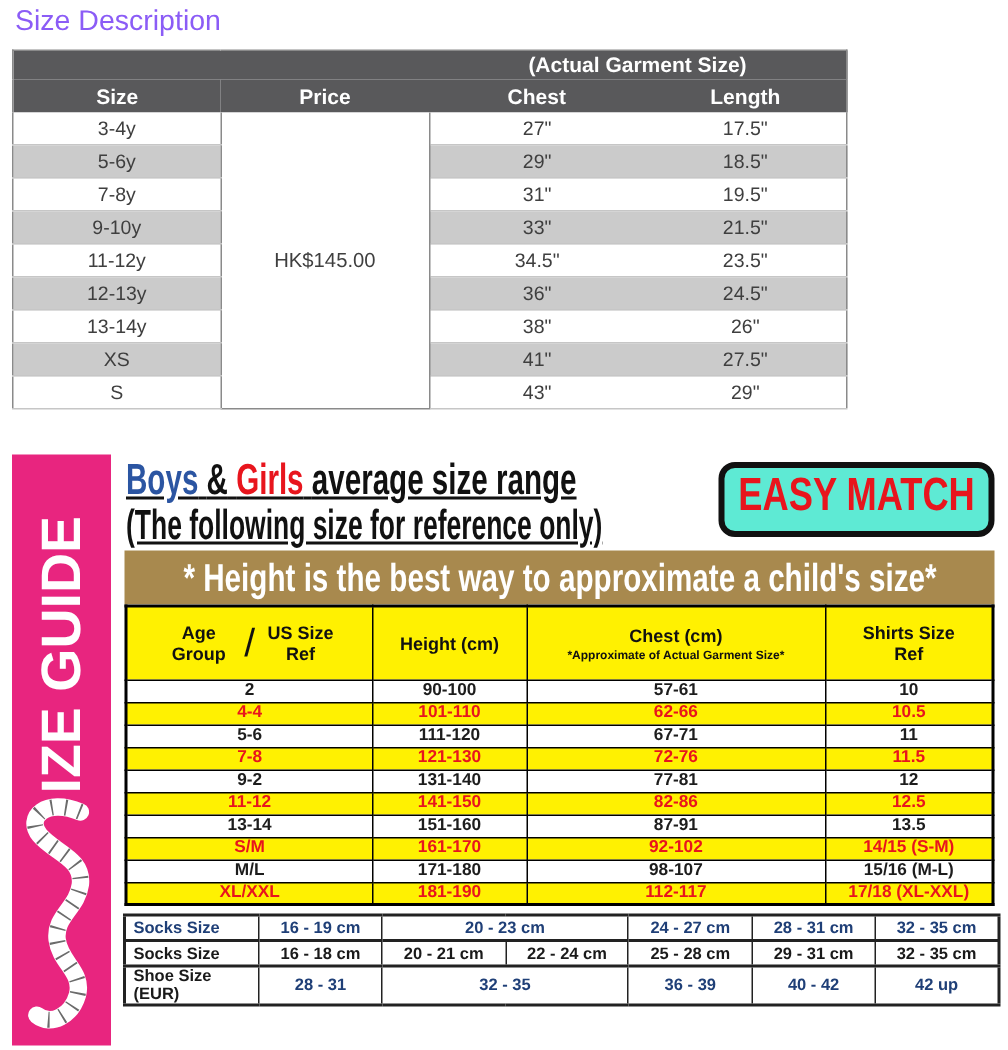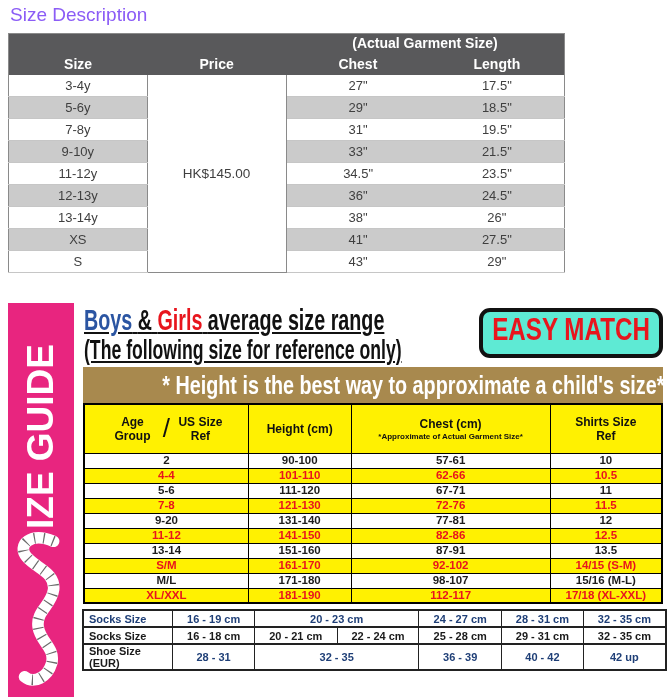--- a/index.html
+++ b/index.html
@@ -37,21 +37,21 @@
   .h-line2{font-size:28px;font-weight:bold;white-space:nowrap;transform:scaleX(0.63);transform-origin:left top;line-height:29px;}
   .boys{color:var(--blue-boys);}
   .girls{color:var(--red);}
 
   .badge{position:absolute;left:479px;top:5px;width:184px;height:50px;border:4px solid #111;
     border-radius:11px;background:#5eead4;display:flex;justify-content:center;}
   .badge-text{color:var(--red);font-size:31px;font-weight:bold;white-space:nowrap;
     transform:scaleX(0.78);transform-origin:center;}
 
   .tan-banner{position:absolute;left:83px;top:64px;width:580px;height:36px;background:var(--tan);
-    display:flex;align-items:center;}
+    display:flex;align-items:center;justify-content:center;}
   .tan-text{color:#fff;font-size:26px;font-weight:bold;white-space:nowrap;
     transform:scaleX(0.76);transform-origin:center;line-height:26px;}
 
   table.guide-table{position:absolute;left:83px;top:100px;width:580px;border-collapse:collapse;
     border:2px solid #000;background:#fff;text-align:center;}
   table.guide-table th,table.guide-table td{border:1px solid #000;}
   table.guide-table thead th{background:var(--yellow);height:49px;font-size:12px;font-weight:bold;color:#111;vertical-align:middle;}
   .hw{display:inline-block;width:48px;vertical-align:middle;}
   .hw2{display:inline-block;width:72px;}
   .slash{display:inline-block;font-size:26px;font-weight:400;margin:0 3px;vertical-align:middle;color:#111;}
@@ -217,21 +217,21 @@
             <td data-name="chest-cell">67-71</td>
             <td data-name="shirts-size-cell">11</td>
           </tr>
           <tr data-name="guide-row" class="hl">
             <td data-name="age-group-cell">7-8</td>
             <td data-name="height-cell">121-130</td>
             <td data-name="chest-cell">72-76</td>
             <td data-name="shirts-size-cell">11.5</td>
           </tr>
           <tr data-name="guide-row">
-            <td data-name="age-group-cell">9-20</td>
+            <td data-name="age-group-cell">9-2</td>
             <td data-name="height-cell">131-140</td>
             <td data-name="chest-cell">77-81</td>
             <td data-name="shirts-size-cell">12</td>
           </tr>
           <tr data-name="guide-row" class="hl">
             <td data-name="age-group-cell">11-12</td>
             <td data-name="height-cell">141-150</td>
             <td data-name="chest-cell">82-86</td>
             <td data-name="shirts-size-cell">12.5</td>
           </tr>

